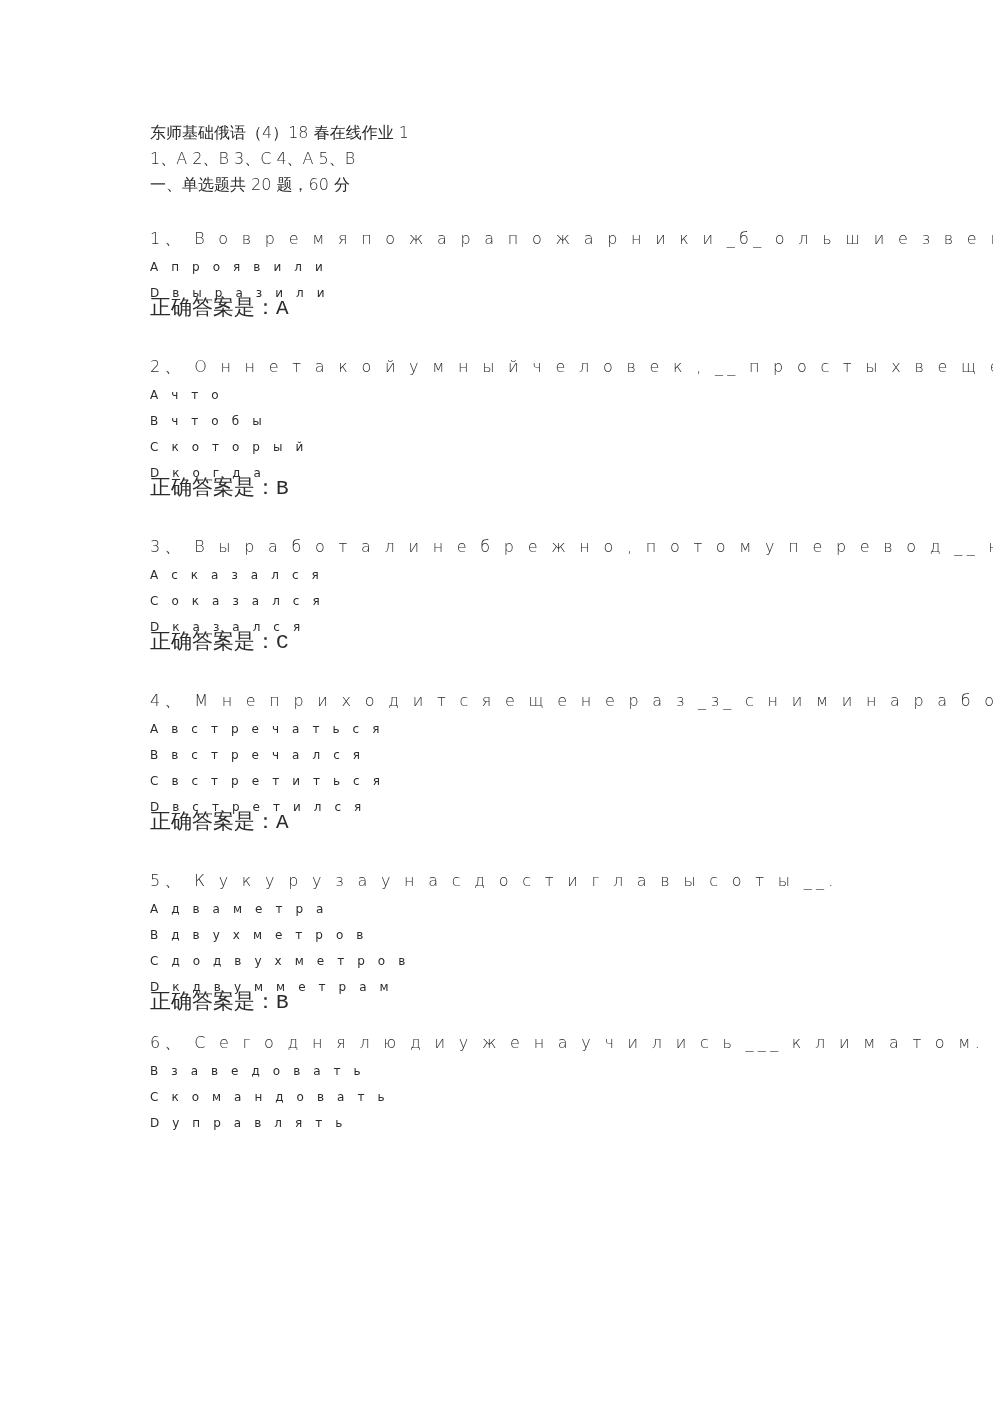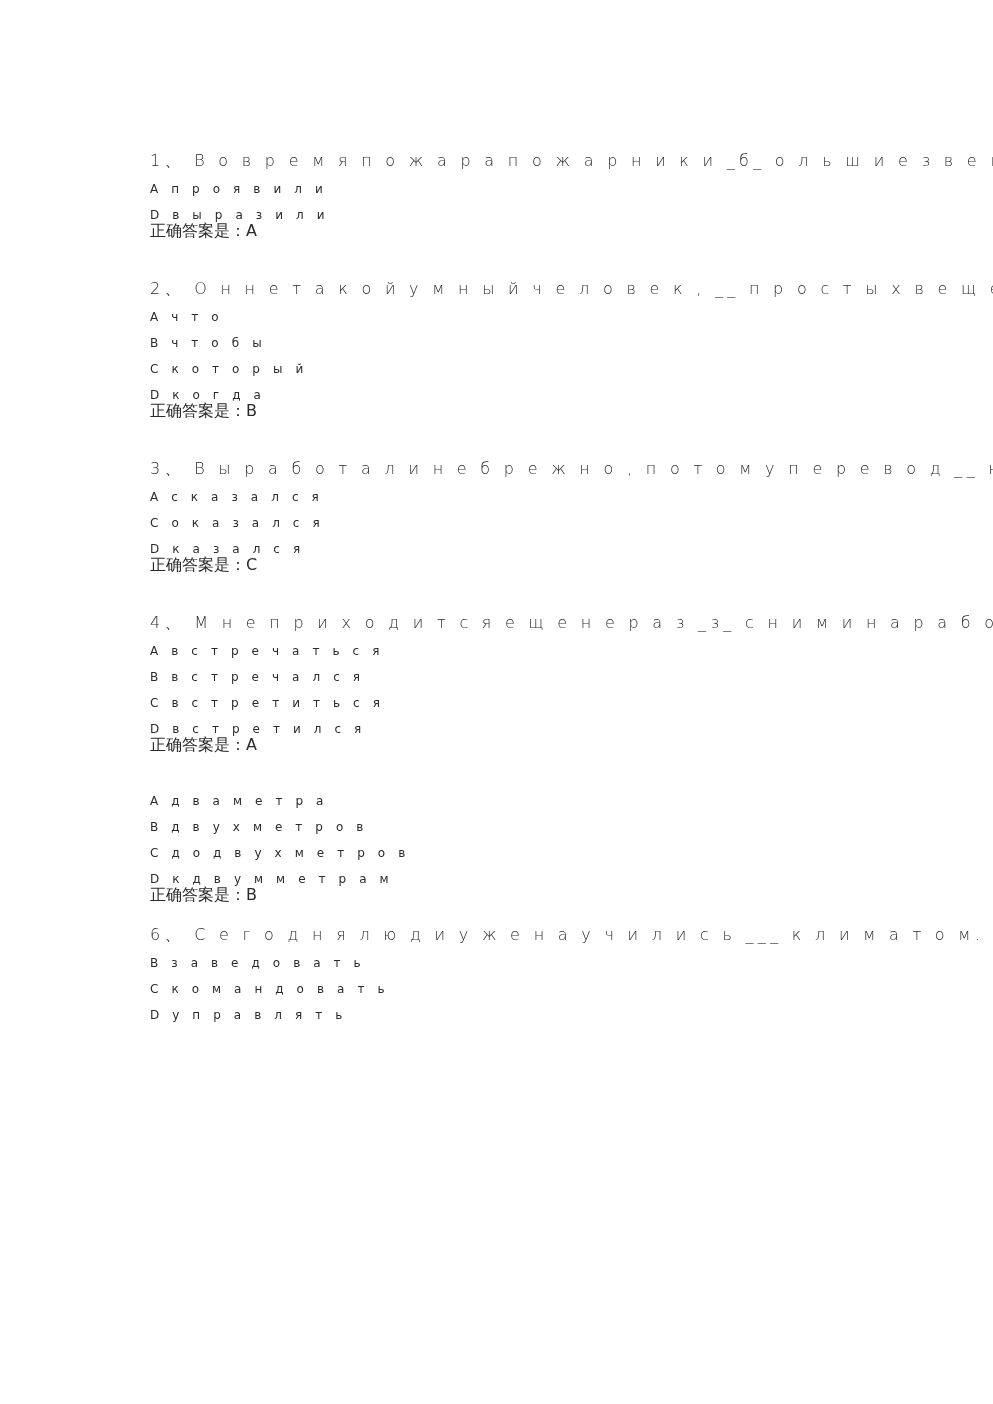--- a/index.html
+++ b/index.html
@@ -43,32 +43,38 @@
       font-weight: 300;
     }
     .opt {
       font-size: 12px;
       line-height: 26px;
       height: 26px;
       letter-spacing: 4.6px;
       white-space: nowrap;
     }
     .answer {
-      font-size: 16px;
+      font-size: 21px;
       line-height: 18px;
       height: 18px;
       margin-top: -6px;
       white-space: nowrap;
+      font-family: Liberation Mono, monospace;
     }
   </style>
 </head>
 <body>
 
 <div class="page">
 
+  <div class="header">
+    <div class="line">东师基础俄语（4）18 春在线作业 1</div>
+    <div class="line">1、A 2、B 3、C 4、A 5、B</div>
+    <div class="line">一、单选题共 20 题，60 分</div>
+  </div>
 
   <div class="question" style="margin-top:26px;">
     <div class="q-stem">1、 В о в р е м я п о ж а р а п о ж а р н и к и _б_ о л ь ш и е з в е м е н и я , ч т о т е у о з н а т ь.</div>
     <div class="opt">A п р о я в и л и</div>
     <div class="opt">D в ы р а з и л и</div>
     <div class="answer">正确答案是：A</div>
   </div>
 
   <div class="question" style="margin-top:34px;">
     <div class="q-stem">2、 О н н е т а к о й у м н ы й ч е л о в е к , __ п р о с т ы х в е щ е й н е п о н и м а т ь.</div>
@@ -90,20 +96,21 @@
   <div class="question" style="margin-top:34px;">
     <div class="q-stem">4、 М н е п р и х о д и т с я е щ е н е р а з _з_ с н и м и н а р а б о т е.</div>
     <div class="opt">A в с т р е ч а т ь с я</div>
     <div class="opt">B в с т р е ч а л с я</div>
     <div class="opt">C в с т р е т и т ь с я</div>
     <div class="opt">D в с т р е т и л с я</div>
     <div class="answer">正确答案是：A</div>
   </div>
 
   <div class="question" style="margin-top:34px;">
+    <div class="q-stem">5、 К у к у р у з а у н а с д о с т и г л а в ы с о т ы __.</div>
     <div class="opt">A д в а м е т р а</div>
     <div class="opt">B д в у х м е т р о в</div>
     <div class="opt">C д о д в у х м е т р о в</div>
     <div class="opt">D к д в у м м е т р а м</div>
     <div class="answer">正确答案是：B</div>
   </div>
 
   <div class="question" style="margin-top:16px;">
     <div class="q-stem">6、 С е г о д н я л ю д и у ж е н а у ч и л и с ь ___ к л и м а т о м.</div>
     <div class="opt">B з а в е д о в а т ь</div>

